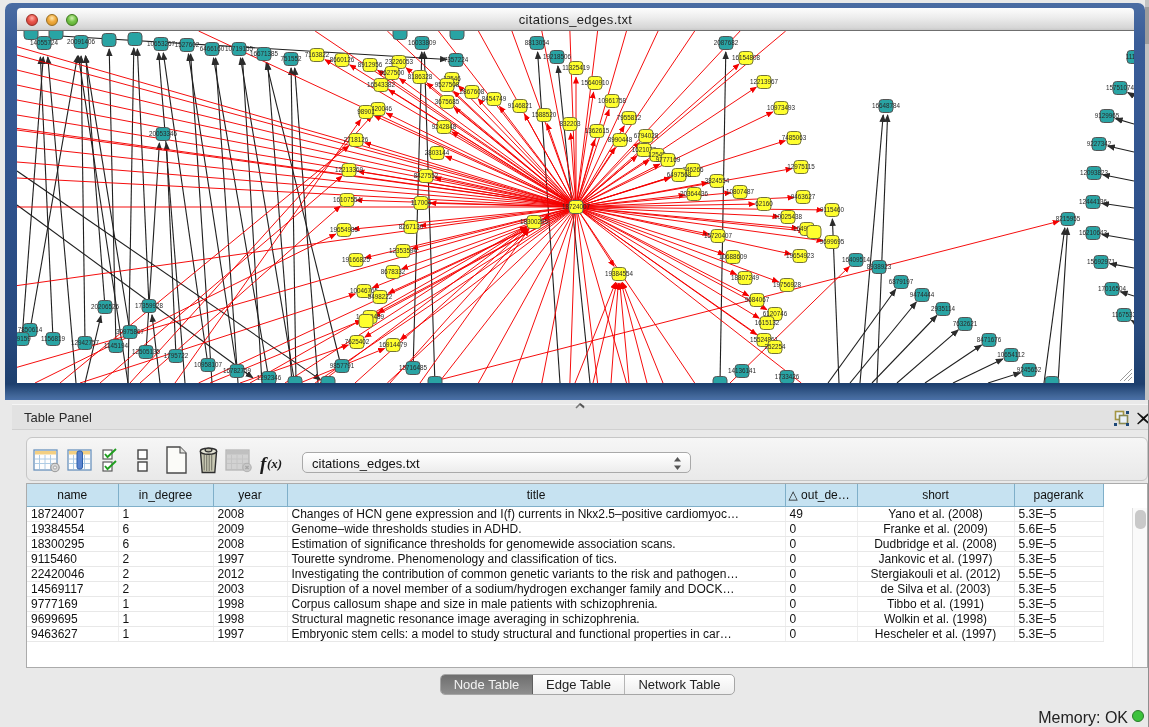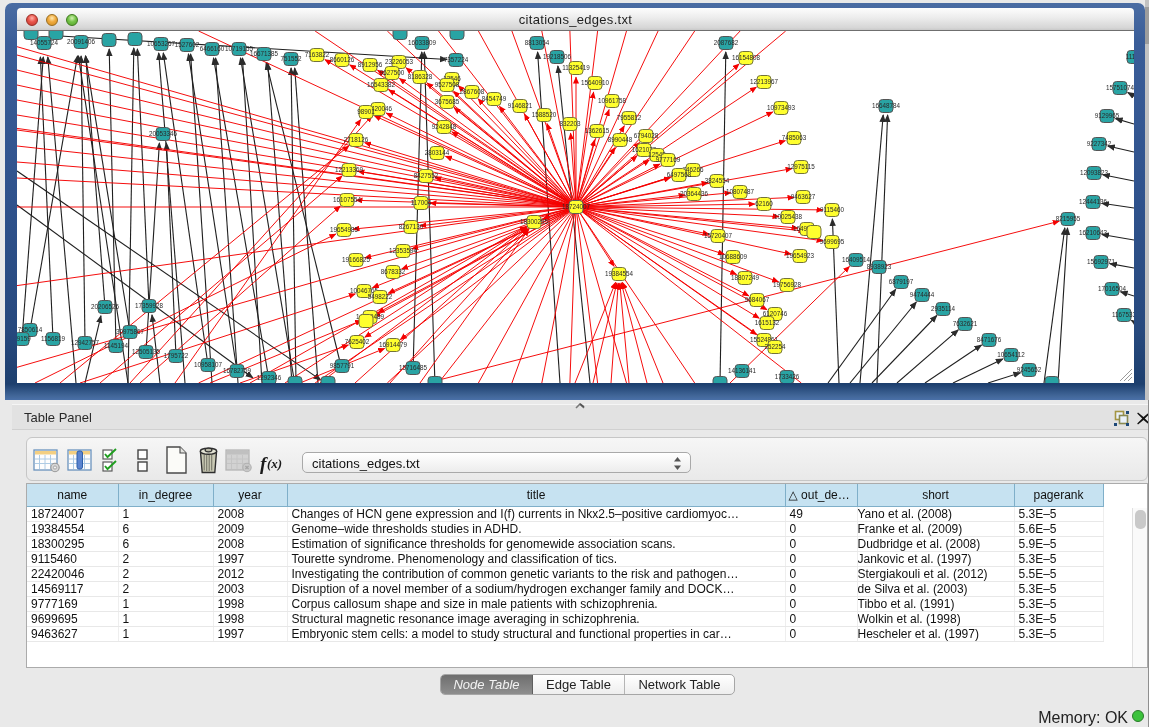--- a/index.html
+++ b/index.html
@@ -25,28 +25,28 @@
 #toolbar { position:absolute; left:14px; top:37px; width:1122px; height:44px;
   border:1px solid #c6c6c6; border-radius:6px;
   background:linear-gradient(180deg,#f6f6f6,#e9e9e9); }
 #tablebox { position:absolute; left:14px; top:83px; width:1122px; height:185px;
   border:1px solid #ababab; background:#fff; overflow:hidden; }
 table { border-collapse:collapse; table-layout:fixed; width:1076px; font-size:12px; color:#111; }
 th { background:#c6e2f1; font-weight:normal; height:22px; font-size:12px;
   border-right:1px solid #7fafc9; border-bottom:1px solid #7fafc9; overflow:hidden; white-space:nowrap; }
 td { height:15px; border-bottom:1px solid #e8e8e8; border-right:1px solid #eeeeee;
   white-space:nowrap; overflow:hidden; padding:0 0 0 4px; }
-td.c6 { padding:0; }
+td.c6 { text-align:center; padding:0; }
 #vscroll { position:absolute; left:1105px; top:24px; width:17px; height:161px; background:#fafafa; border-left:1px solid #e0e0e0; }
 #vthumb { position:absolute; left:2px; top:2px; width:11px; height:19px; background:#c9c9c9; border-radius:5px; }
 #tabs { position:absolute; left:428px; top:274px; width:295px; height:21px;
   border:1px solid #a6a6a6; border-radius:5px; background:linear-gradient(180deg,#ffffff,#eeeeee);
   display:flex; overflow:hidden; }
 #tabs .seg { flex:0 0 92px; text-align:center; font-size:13px; color:#222; line-height:20px; border-right:1px solid #b5b5b5; }
-#tabs .seg.sel { background:linear-gradient(180deg,#6e6e6e,#8e8e8e); color:#f2f2f2; border-right:1px solid #5f5f5f;font-style:italic; }
+#tabs .seg.sel { background:linear-gradient(180deg,#6e6e6e,#8e8e8e); color:#f2f2f2; border-right:1px solid #5f5f5f; }
 #tabs .seg:last-child { border-right:none; flex:1 1 auto; }
 #mem { position:absolute; right:33px; top:309px; font-size:16px; color:#222; }
 #memdot { position:absolute; left:1120px; top:310px; width:12px; height:12px; border-radius:50%;
   background:#3cc23c; border:1px solid #2a7a2a; }
 #rightstrip-bot { position:absolute; left:1136px; top:0px; width:13px; height:327px; background:#bdbdbd; border-left:1px solid #8f8f8f; }
 </style></head>
 <body>
 <div id="frame"></div>
 <div id="titlebar">
     <span class="tl" id="tlr"></span>

